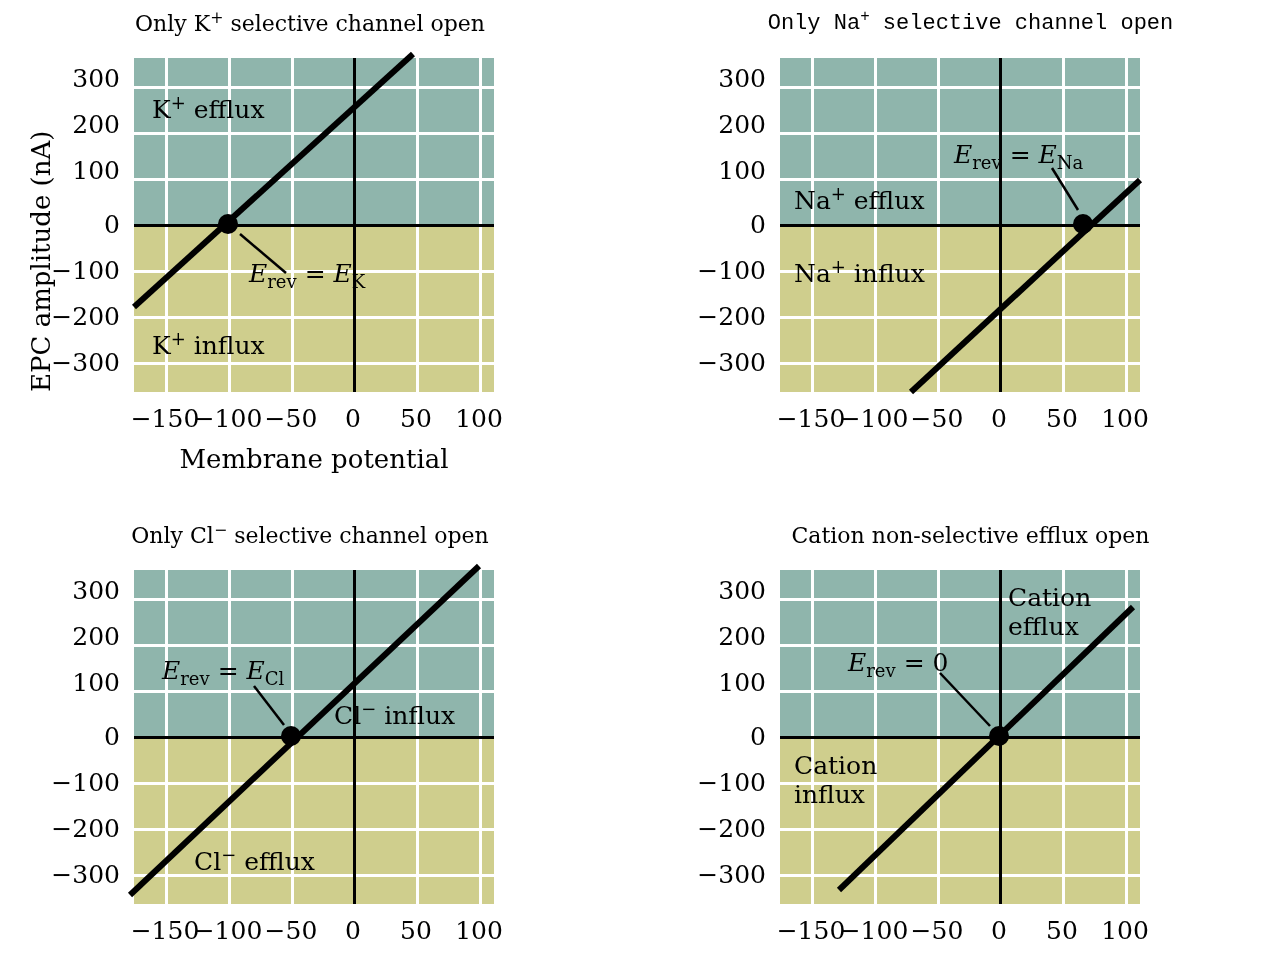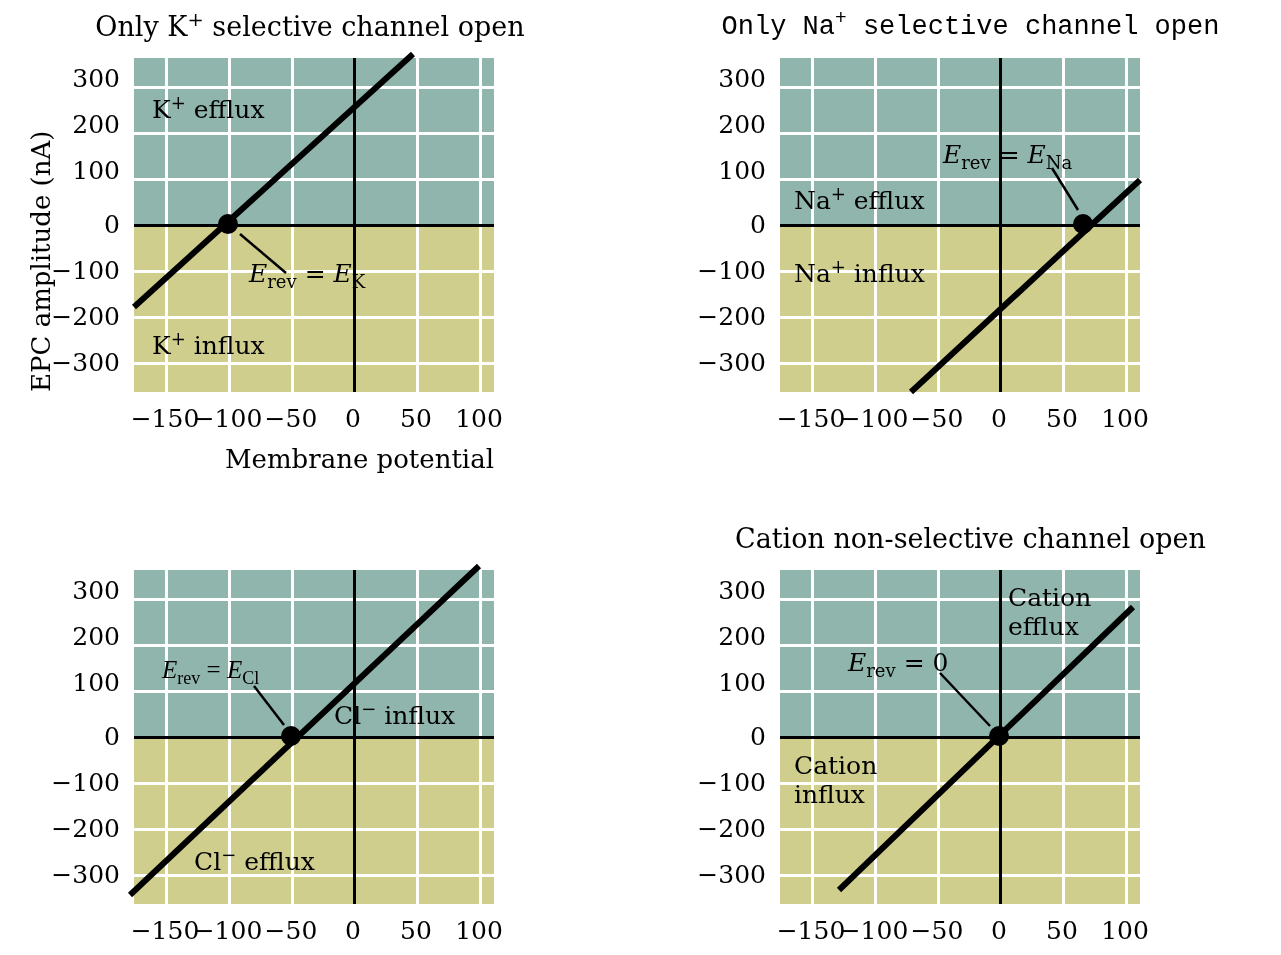--- a/index.html
+++ b/index.html
@@ -14,21 +14,21 @@
   .grid-wrap{
     position:absolute;
     left:0;top:0;width:1281px;height:955px;
   }
   .panel{position:absolute;}
 
   .panel-title{
     position:absolute;
     width:100%;
     text-align:center;
-    font-size:27px;
+    font-size:22px;
     white-space:nowrap;
     left:0;
   }
   .plot{
     position:absolute;
     border:none;
     overflow:visible;
   }
   .plot-bg-top{position:absolute;left:0;top:0;width:100%;height:50%;background:#8fb5ac;}
   .plot-bg-bot{position:absolute;left:0;bottom:0;width:100%;height:50%;background:#cfce8d;}
@@ -57,21 +57,21 @@
     position:absolute;
     font-size:26px;
     transform-origin:0 0;
     transform:rotate(-90deg);
     white-space:nowrap;
   }
   .xlabel{
     position:absolute;
     font-size:26px;
     white-space:nowrap;
-    text-align:right;
+    text-align:center;
   }
   .annot{
     position:absolute;
     font-size:25px;
     white-space:nowrap;
   }
   .region-label{
     position:absolute;
     font-size:25px;
     white-space:nowrap;
@@ -182,21 +182,21 @@
         <line x1="272" y1="110" x2="298" y2="152" stroke="#000" stroke-width="2.5"></line>
       </svg>
 
       <div class="region-label" style="left:14px;top:125px;">
         <span>Na</span><sup>+</sup><span> efflux</span>
       </div>
       <div class="region-label" style="left:14px;top:198px;">
         <span>Na</span><sup>+</sup><span> influx</span>
       </div>
 
-      <div class="annot" style="left:163px;top:82px;">
+      <div class="annot" style="left:174px;top:82px;">
         <span class="ital">E</span><sub>rev</sub><span> = </span><span class="ital">E</span><sub>Na</sub>
       </div>
     </div>
 
     <div class="ytick" style="top:78px;width:106px;left:0;">300</div>
     <div class="ytick" style="top:124px;width:106px;left:0;">200</div>
     <div class="ytick" style="top:170px;width:106px;left:0;">100</div>
     <div class="ytick" style="top:224px;width:106px;left:0;">0</div>
     <div class="ytick" style="top:270px;width:106px;left:0;">−100</div>
     <div class="ytick" style="top:316px;width:106px;left:0;">−200</div>
@@ -205,20 +205,23 @@
     <div class="xtick" style="left:151px;top:404px;">−150</div>
     <div class="xtick" style="left:214px;top:404px;">−100</div>
     <div class="xtick" style="left:277px;top:404px;">−50</div>
     <div class="xtick" style="left:339px;top:404px;">0</div>
     <div class="xtick" style="left:402px;top:404px;">50</div>
     <div class="xtick" style="left:465px;top:404px;">100</div>
   </div>
 
   <div class="panel" style="left:0px;top:512px;width:620px;height:443px;">
 
+    <div class="panel-title" style="top:8px;">
+      <span>Only Cl</span><sup>−</sup><span> selective channel open</span>
+    </div>
 
     <div class="plot" style="left:134px;top:58px;width:360px;height:334px;">
       <div class="plot-bg-top"></div>
       <div class="plot-bg-bot"></div>
 
       <div class="gridline-v" style="left:31px;"></div>
       <div class="gridline-v" style="left:94px;"></div>
       <div class="gridline-v" style="left:157px;"></div>
       <div class="gridline-v" style="left:282px;"></div>
       <div class="gridline-v" style="left:345px;"></div>
@@ -239,21 +242,21 @@
         <line x1="120" y1="116" x2="150" y2="155" stroke="#000" stroke-width="2.5"></line>
       </svg>
 
       <div class="region-label" style="left:200px;top:128px;">
         <span>Cl</span><sup>−</sup><span> influx</span>
       </div>
       <div class="region-label" style="left:60px;top:274px;">
         <span>Cl</span><sup>−</sup><span> efflux</span>
       </div>
 
-      <div class="annot" style="left:28px;top:86px;font-family:Liberation Serif, serif;">
+      <div class="annot" style="left:28px;top:86px;">
         <span class="ital">E</span><sub>rev</sub><span> = </span><span class="ital">E</span><sub>Cl</sub>
       </div>
     </div>
 
     <div class="ytick" style="top:78px;width:120px;left:0;">300</div>
     <div class="ytick" style="top:124px;width:120px;left:0;">200</div>
     <div class="ytick" style="top:170px;width:120px;left:0;">100</div>
     <div class="ytick" style="top:224px;width:120px;left:0;">0</div>
     <div class="ytick" style="top:270px;width:120px;left:0;">−100</div>
     <div class="ytick" style="top:316px;width:120px;left:0;">−200</div>
@@ -263,21 +266,21 @@
     <div class="xtick" style="left:228px;top:404px;">−100</div>
     <div class="xtick" style="left:291px;top:404px;">−50</div>
     <div class="xtick" style="left:353px;top:404px;">0</div>
     <div class="xtick" style="left:416px;top:404px;">50</div>
     <div class="xtick" style="left:479px;top:404px;">100</div>
   </div>
 
   <div class="panel" style="left:660px;top:512px;width:621px;height:443px;">
 
     <div class="panel-title" style="top:8px;">
-      <span>Cation non-selective channel open</span><sup></sup><span></span>
+      <span>Cation non-selective efflux open</span><sup></sup><span></span>
     </div>
 
     <div class="plot" style="left:120px;top:58px;width:360px;height:334px;">
       <div class="plot-bg-top"></div>
       <div class="plot-bg-bot"></div>
 
       <div class="gridline-v" style="left:31px;"></div>
       <div class="gridline-v" style="left:94px;"></div>
       <div class="gridline-v" style="left:157px;"></div>
       <div class="gridline-v" style="left:282px;"></div>

